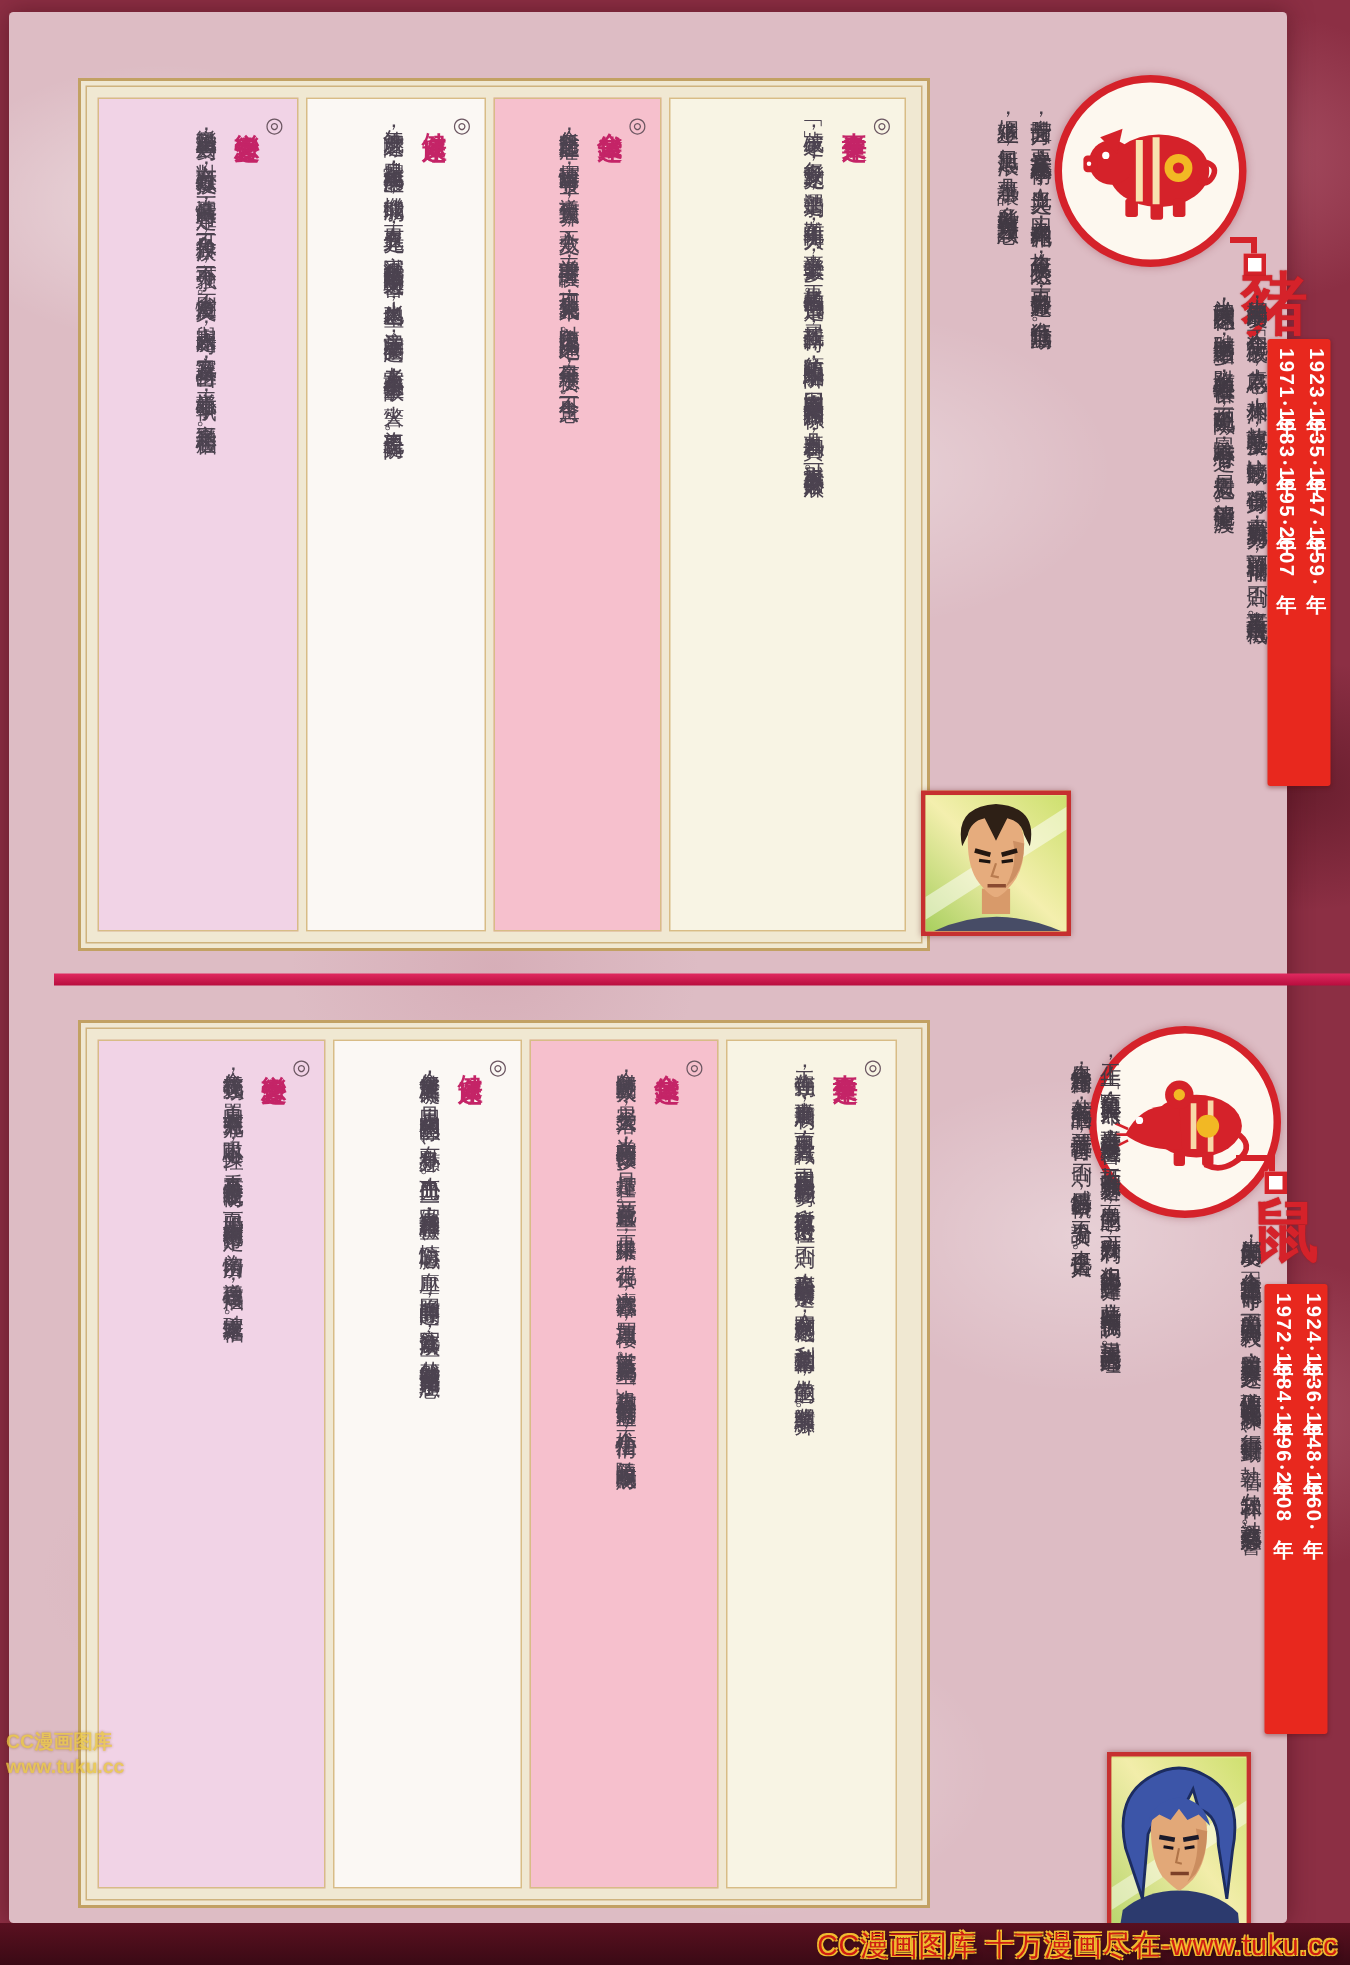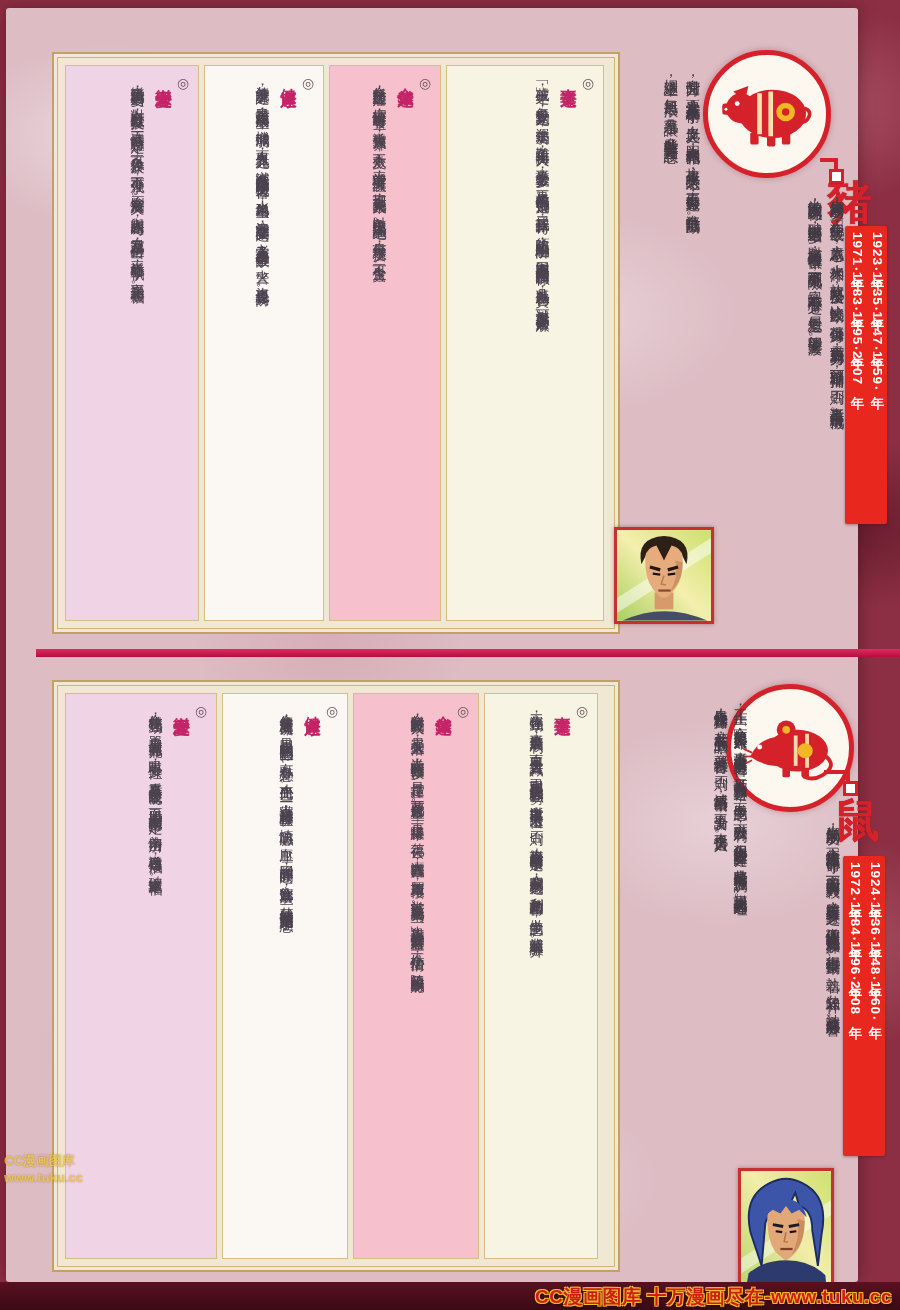--- a/index.html
+++ b/index.html
@@ -84,21 +84,21 @@
   .portrait{position:absolute;border:3px solid #c63030;box-sizing:border-box;background:#dfe88a;
     box-shadow:0 0 4px rgba(90,20,20,.4);}
   .portrait.top{left:614px;top:527px;width:100px;height:97px;}
   .portrait.bottom{left:738px;top:1168px;width:96px;height:132px;}
   .portrait svg{display:block;width:100%;height:100%;}
   
   .divider{position:absolute;left:36px;top:649px;width:864px;height:8px;
     background:linear-gradient(#e02a60,#b80d3e);}
   .bottom-bar{position:absolute;left:0;top:1282px;width:900px;height:28px;
     background:linear-gradient(#5a1020,#3a0a15);}
-  .wm-bottom{position:absolute;right:8px;top:1284px;font-size:19px;font-weight:bold;color:#cf1d12;
+  .wm-bottom{position:absolute;right:8px;top:1284px;font-size:19px;font-weight:normal;color:#cf1d12;
     letter-spacing:.5px;white-space:nowrap;
     text-shadow:-1px -1px 0 #f1bc30,1px -1px 0 #f1bc30,-1px 1px 0 #f1bc30,1px 1px 0 #f1bc30,2px 2px 3px rgba(0,0,0,.5);}
   .wm-side{position:absolute;left:4px;top:1152px;font-size:13px;font-weight:bold;color:#e9c53f;
     opacity:.8;line-height:17px;text-shadow:0 0 2px rgba(120,60,0,.6);}
 </style>
 </head>
 <body>
 
 <div class="page">
   <div class="paper"></div>

